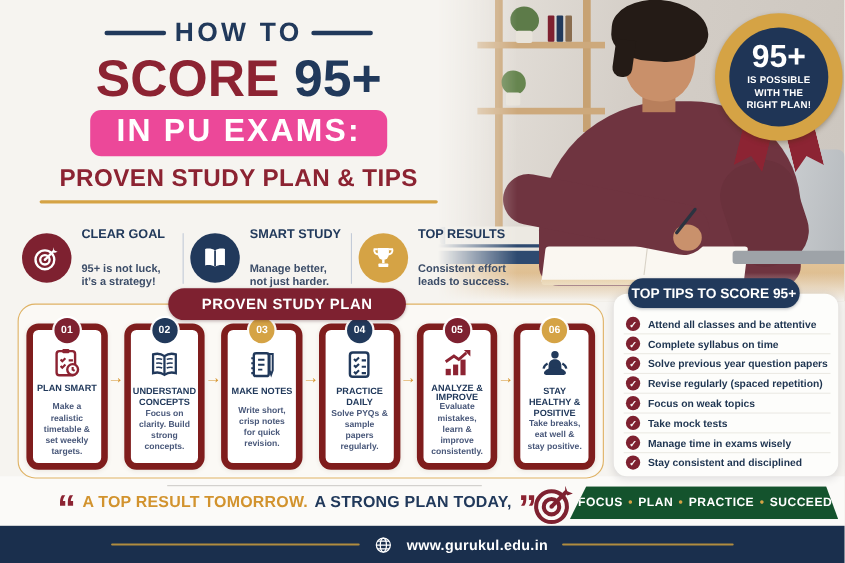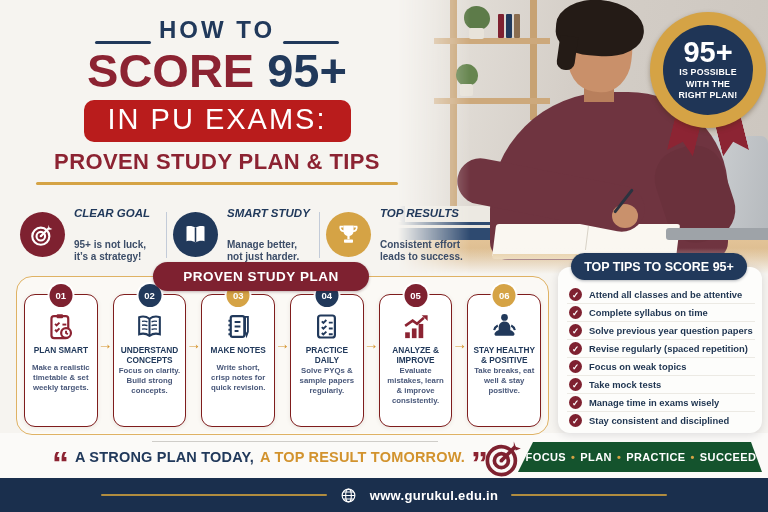--- a/index.html
+++ b/index.html
@@ -47,57 +47,57 @@
   .badge-ribbon.l{left:22px;transform:rotate(14deg);}
   .badge-ribbon.r{left:67px;transform:rotate(-14deg);}
   .badge-outer{position:absolute;left:0;top:0;width:116px;height:116px;border-radius:50%;
                background:#D5A345;box-shadow:0 2px 5px rgba(60,40,10,.35);}
   .badge-inner{position:absolute;left:13px;top:13px;width:90px;height:90px;border-radius:50%;
                background:#1F3556;display:flex;flex-direction:column;align-items:center;justify-content:center;color:#fff;}
   .badge-score{font-size:29px;font-weight:800;line-height:1;}
   .badge-line{font-size:8.8px;font-weight:800;line-height:1.3;letter-spacing:.2px;}
   
   .title{position:absolute;left:18px;top:16px;width:398px;text-align:center;z-index:3;}
-  .kicker{display:flex;align-items:flex-end;justify-content:center;gap:8px;}
+  .kicker{display:flex;align-items:center;justify-content:center;gap:8px;}
   .kicker-line{width:56px;height:3.5px;background:#21395B;border-radius:2px;}
   .kicker-text{font-size:24px;font-weight:800;letter-spacing:3px;color:#21395B;}
   .score-line{margin-top:2px;font-size:47px;font-weight:800;letter-spacing:0px;line-height:1.05;}
-  .navy-banner{display:inline-block;margin-top:5px;background:#b91c1c;color:#fff;border-radius:10px;
-               padding:4px 24px 6px;font-size:29px;font-weight:400;letter-spacing:2px;line-height:1.1;}
+  .navy-banner{display:inline-block;margin-top:5px;background:#ec4899;color:#fff;border-radius:10px;
+               padding:4px 24px 6px;font-size:29px;font-weight:700;letter-spacing:2px;line-height:1.1;}
   .subtitle{margin-top:7px;font-size:22px;font-weight:800;letter-spacing:.4px;color:#8C2332;}
   .gold-rule{margin:7px auto 0;width:362px;height:3px;background:#D5A345;border-radius:2px;}
   
   .features{position:absolute;left:20px;top:206px;width:404px;height:58px;display:flex;align-items:center;z-index:3;}
   .feature{display:flex;align-items:center;gap:9px;flex:1;}
   .f-icon{width:45px;height:45px;border-radius:50%;flex:0 0 45px;display:flex;align-items:center;justify-content:center;color:#fff;}
   .f-icon svg{width:27px;height:27px;}
-  .f-title{font-size:11.5px;font-weight:800;color:#21395B;line-height:1.2;font-style:italic;}
+  .f-title{font-size:11.5px;font-weight:800;color:#21395B;line-height:1.2;}
   .f-desc{font-size:10px;font-weight:600;color:#3C4D68;line-height:1.22;margin-top:18px;width:86px;}
   .f-div{width:1px;height:46px;background:#C3CBD8;margin:0 6px;flex:0 0 1px;}
   
   .plan-banner{position:absolute;left:153px;top:262px;width:216px;height:29px;background:#7E2130;border-radius:15px;
                display:flex;align-items:center;justify-content:center;color:#fff;font-size:13.5px;font-weight:800;
                letter-spacing:.5px;z-index:5;box-shadow:0 1px 3px rgba(60,10,20,.3);}
   .plan-box{position:absolute;left:16px;top:276px;width:531px;height:157px;border:1.5px solid #DFB264;
             border-radius:16px;background:rgba(255,253,249,.55);z-index:4;}
   .steps{position:absolute;left:0;top:0;right:0;bottom:0;display:flex;justify-content:space-between;
          padding:17px 7px 7px;box-sizing:border-box;}
-  .step-card{width:74px;background:#fff;border:1px solid #7f1d1d;border-radius:11px;
+  .step-card{width:74px;background:#fff;border:6px solid #7f1d1d;border-radius:11px;
              box-shadow:0 1px 4px rgba(90,70,40,.10);position:relative;display:flex;flex-direction:column;
              align-items:center;padding-top:13px;box-sizing:border-box;}
   .step-num{position:absolute;top:-11px;left:50%;transform:translateX(-50%);width:23px;height:23px;border-radius:50%;
             display:flex;align-items:center;justify-content:center;color:#fff;font-size:9.5px;font-weight:800;
             box-shadow:0 0 0 2px rgba(255,255,255,.95);}
   .step-icon{height:36px;display:flex;align-items:center;}
   .step-icon svg{width:31px;height:31px;}
   .step-title{font-size:8.3px;font-weight:800;color:#21395B;text-align:center;line-height:1.18;margin-top:2px;min-height:17px;padding:0 2px;}
   .step-desc{font-size:7.8px;font-weight:600;color:#49587A;text-align:center;line-height:1.3;padding:0 4px 5px;}
   .step-arrow{align-self:flex-start;margin-top:42px;color:#D6952F;font-size:15px;font-weight:800;line-height:1;}
   
-  .tips-header{position:absolute;left:571px;top:253px;width:176px;height:27px;background:#21395B;border-radius:14px;
+  .tips-header{position:absolute;left:571px;top:253px;width:156px;height:27px;background:#21395B;border-radius:14px;
                display:flex;align-items:center;justify-content:center;color:#fff;font-size:12.5px;font-weight:800;
                z-index:7;box-shadow:0 1px 3px rgba(10,20,40,.3);}
   .tips-card{position:absolute;left:558px;top:267px;width:204px;height:166px;background:#FDFDFB;border-radius:12px;
              box-shadow:0 2px 8px rgba(40,40,60,.14);z-index:6;}
   .tips-list{position:absolute;left:9px;right:7px;top:19px;bottom:4px;display:flex;flex-direction:column;}
   .tip-row{flex:1;display:flex;align-items:center;gap:7px;border-bottom:1px solid #ECEAE4;padding:0 2px;}
   .tip-row:last-child{border-bottom:none;}
   .tip-check{width:13px;height:13px;border-radius:50%;background:#7E2130;color:#fff;font-size:8.5px;font-weight:800;
              display:flex;align-items:center;justify-content:center;flex:0 0 13px;}
   .tip-text{font-size:9.4px;font-weight:600;color:#1E3450;white-space:nowrap;}
@@ -365,22 +365,22 @@
         <span class="tip-text">Stay consistent and disciplined</span>
       </div>
     </div>
   </div>
   <div class="tips-header">TOP TIPS TO SCORE 95+</div>
 
   <div class="quote-strip"></div>
   <div class="quote-rule"></div>
   <div class="quote">
     <span class="q-mark">“</span>
+    <span class="q-text t-gold">A TOP RESULT TOMORROW.</span>
     <span class="q-text t-navy">A STRONG PLAN TODAY,</span>
-    <span class="q-text t-gold">A TOP RESULT TOMORROW.</span>
     <span class="q-mark">”</span>
   </div>
 
   <div class="bottom-target">
     <svg viewBox="0 0 24 24" fill="none" stroke="currentColor" stroke-width="2.1">
       <circle cx="10.5" cy="13.5" r="8"></circle>
         <circle cx="10.5" cy="13.5" r="4"></circle>
       <circle cx="10.5" cy="13.5" r="1.1" fill="currentColor" stroke="none"></circle>
       <path d="M10.5 13.5L18.5 5.5"></path>
         <path d="M17.6 2.6l1.1 2.9 2.9 1.1-2.9 1.1-1.1-2.9z" fill="currentColor" stroke="none"></path>

